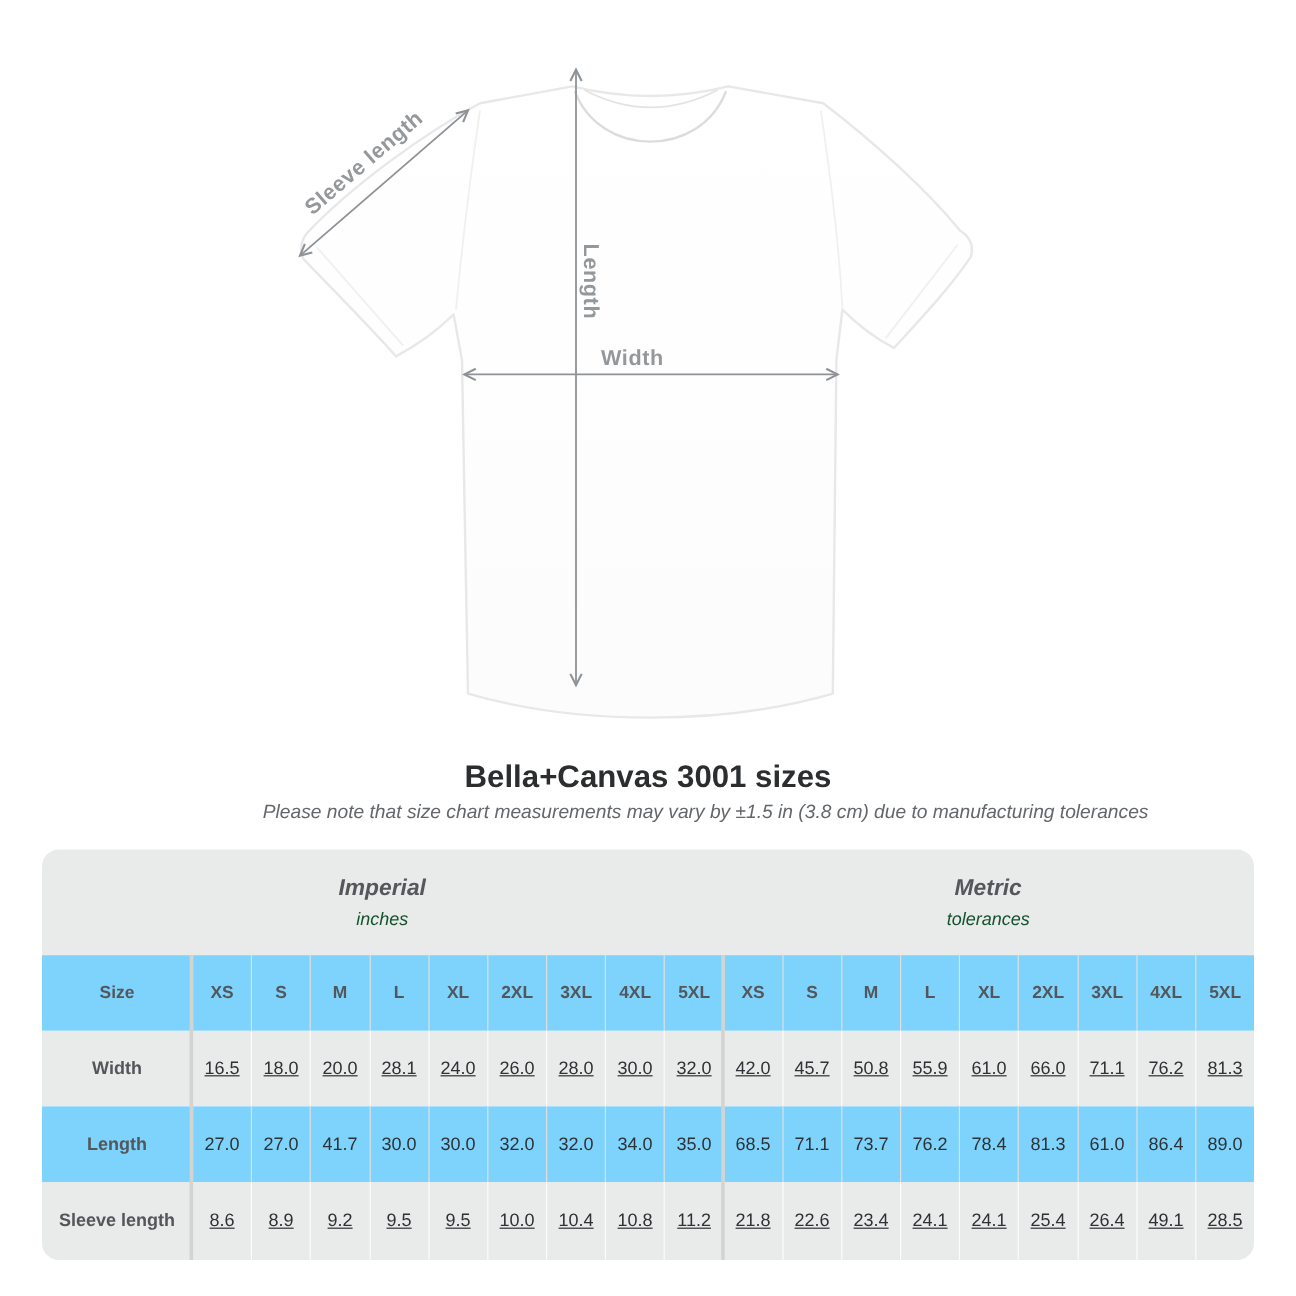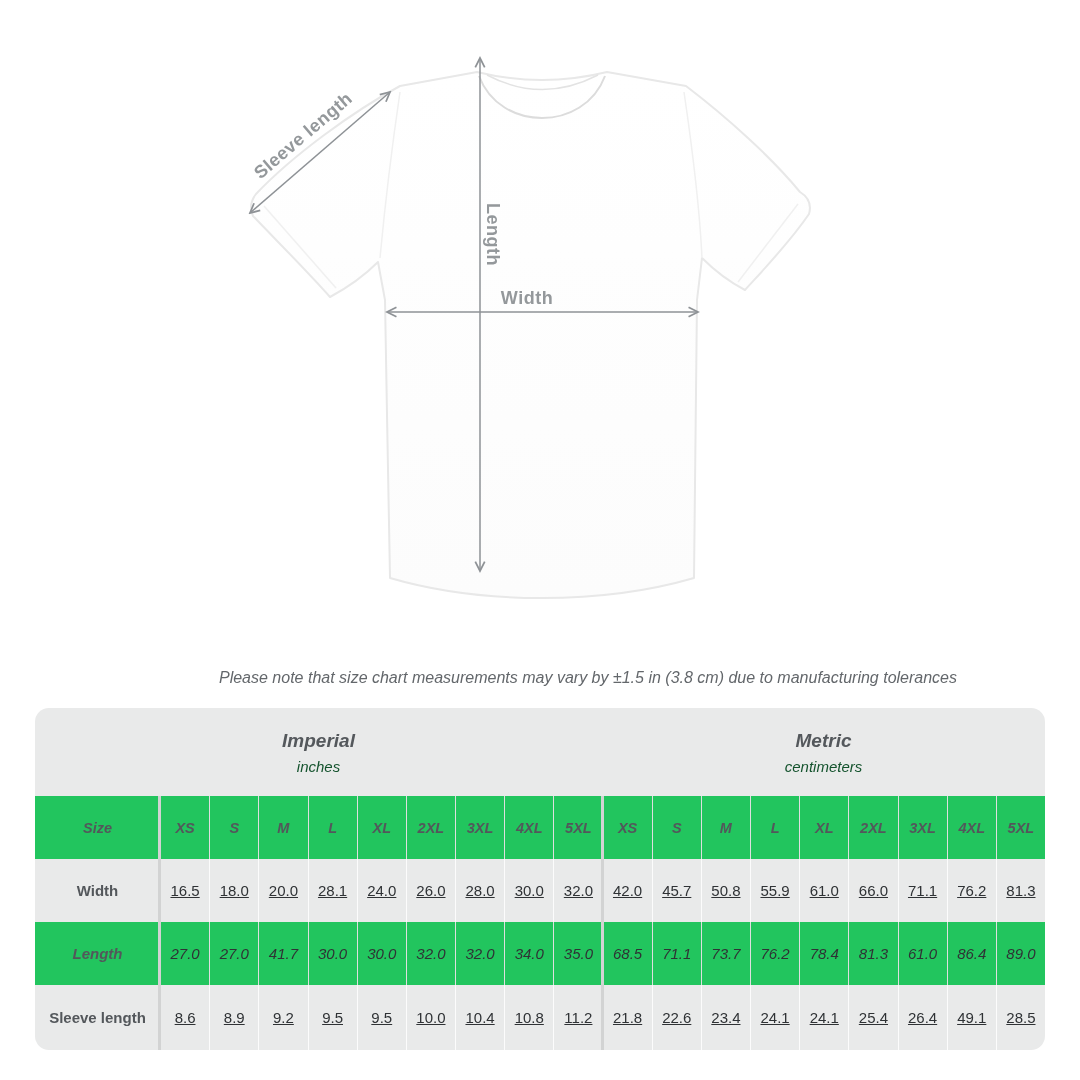--- a/index.html
+++ b/index.html
@@ -8,21 +8,21 @@
   .shirt-svg{position:absolute;left:0;top:0;}
   .mlabel{font-family:"Liberation Sans",sans-serif;font-weight:bold;font-size:18px;fill:#94989b;letter-spacing:.5px;}
   .page-title{position:absolute;left:0;top:632px;width:100%;text-align:center;
               font-size:26px;font-weight:bold;color:#2b2d2f;}
   .page-subtitle{position:absolute;left:0;top:669px;width:100%;text-align:center;
               font-size:16px;font-style:italic;color:#63676b;padding-left:48px;}
   .size-table{position:absolute;left:35px;top:708px;width:1010px;height:342px;}
   .trow{display:grid;grid-template-columns:125px repeat(18,1fr);height:63px;position:relative;}
   .trow.units{grid-template-columns:567px 443px;height:88px;background:#e9eaea;border-radius:14px 14px 0 0;}
   .trow.gray{background:#e9eaea;}
-  .trow.white{background:#22c55e;font-style:italic;}
+  .trow.white{background:#7dd3fc;}
   .trow.last{height:65px;border-radius:0 0 14px 14px;overflow:hidden;}
   .ugroup{display:flex;flex-direction:column;align-items:center;justify-content:center;gap:6px;}
   .uname{font-weight:bold;font-style:italic;font-size:19px;color:#54585c;}
   .usub{font-style:italic;font-size:15px;color:#14532d;}
   .cell{display:flex;align-items:center;justify-content:center;font-size:15px;color:#2f3235;}
   .cells .cell + .cell{border-left:1px solid #dfdfdf;}
   .gray .cell + .cell{border-left-color:rgba(255,255,255,.85);text-decoration:underline;}
   .cell.hdr{font-weight:bold;color:#53575b;font-size:14.5px;}
   .cell.rowlabel{font-weight:bold;color:#53575b;font-size:15px;}
   .vdiv{position:absolute;top:88px;bottom:0;width:3px;background:#d2d3d3;z-index:2;}
@@ -74,32 +74,33 @@
 
     <line x1="480" y1="58" x2="480" y2="571" stroke="#8e9296" stroke-width="1.5" marker-start="url(#ah)" marker-end="url(#ah)"></line>
     <line x1="387" y1="312" x2="698" y2="312" stroke="#8e9296" stroke-width="1.5" marker-start="url(#ah)" marker-end="url(#ah)"></line>
     <line x1="250" y1="213" x2="390" y2="92" stroke="#8e9296" stroke-width="1.5" marker-start="url(#ah)" marker-end="url(#ah)"></line>
 
     <text class="mlabel" transform="translate(307 140) rotate(-40.5)" text-anchor="middle">Sleeve length</text>
     <text class="mlabel" transform="translate(487 203) rotate(90)">Length</text>
     <text class="mlabel" x="527" y="304" text-anchor="middle">Width</text>
   </svg>
 
+  <div class="page-title">Bella+Canvas 3001 sizes</div>
   <div class="page-subtitle">Please note that size chart measurements may vary by ±1.5 in (3.8 cm) due to manufacturing tolerances</div>
 
   <div class="size-table">
 
     <div class="trow units">
       <div class="ugroup">
         <div class="uname">Imperial</div>
         <div class="usub">inches</div>
       </div>
       <div class="ugroup">
         <div class="uname">Metric</div>
-        <div class="usub">centimeters</div>
+        <div class="usub">tolerances</div>
       </div>
     </div>
 
     <div class="trow white cells">
       <div class="cell hdr">Size</div>
     <div class="cell hdr">XS</div>
         <div class="cell hdr">S</div>
         <div class="cell hdr">M</div>
         <div class="cell hdr">L</div>
         <div class="cell hdr">XL</div>

